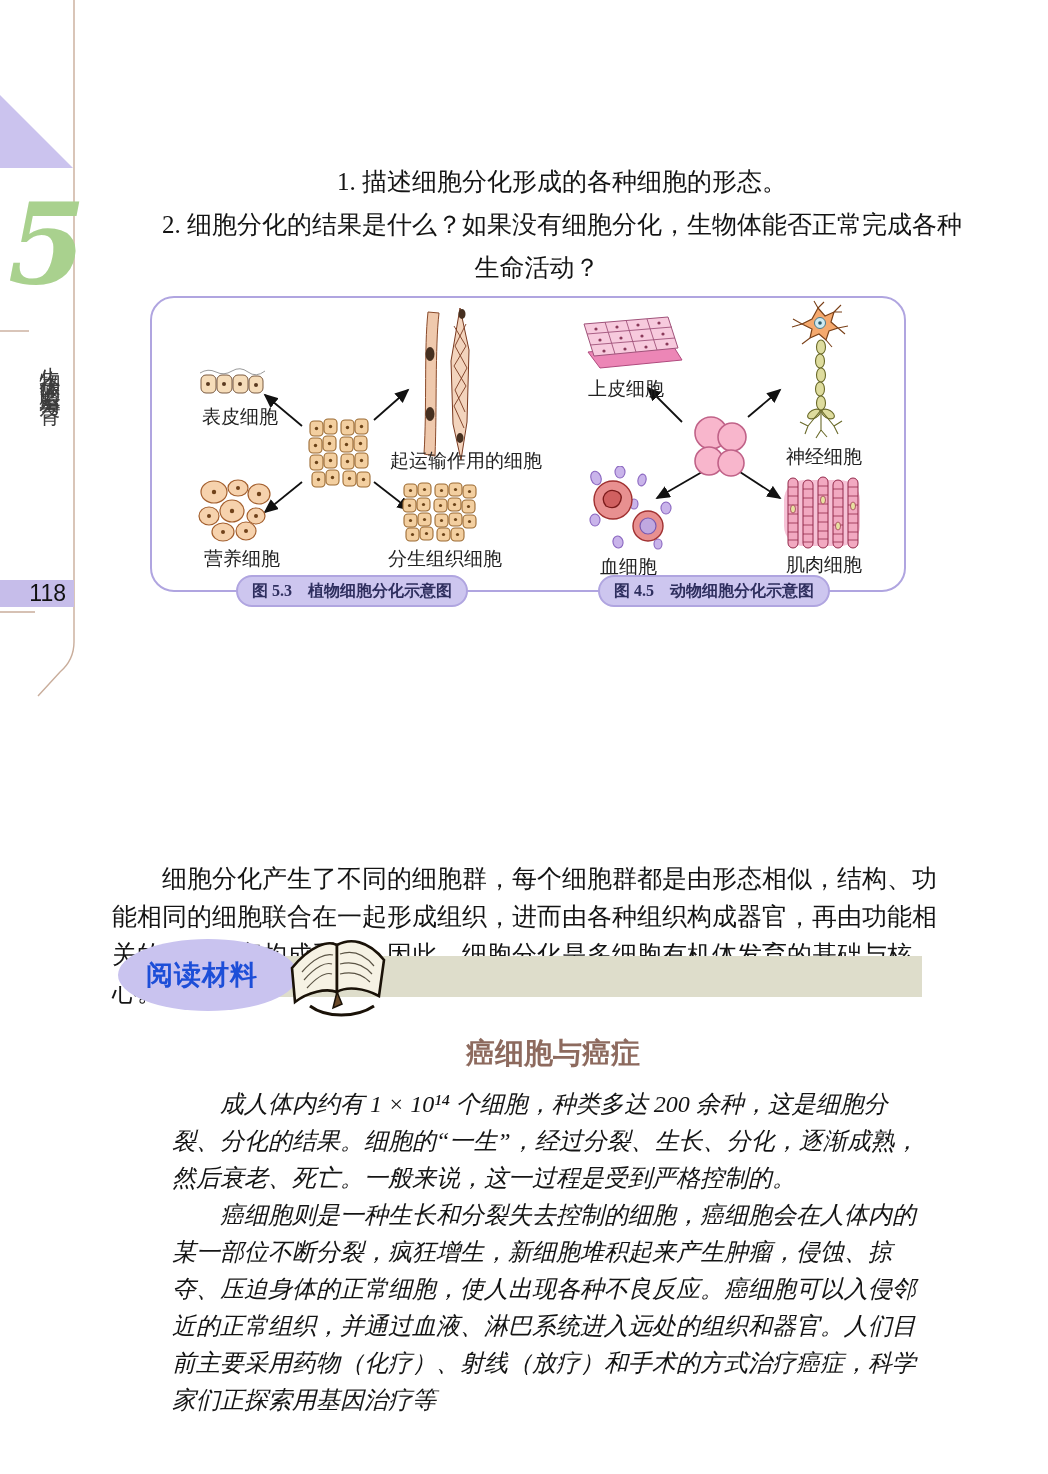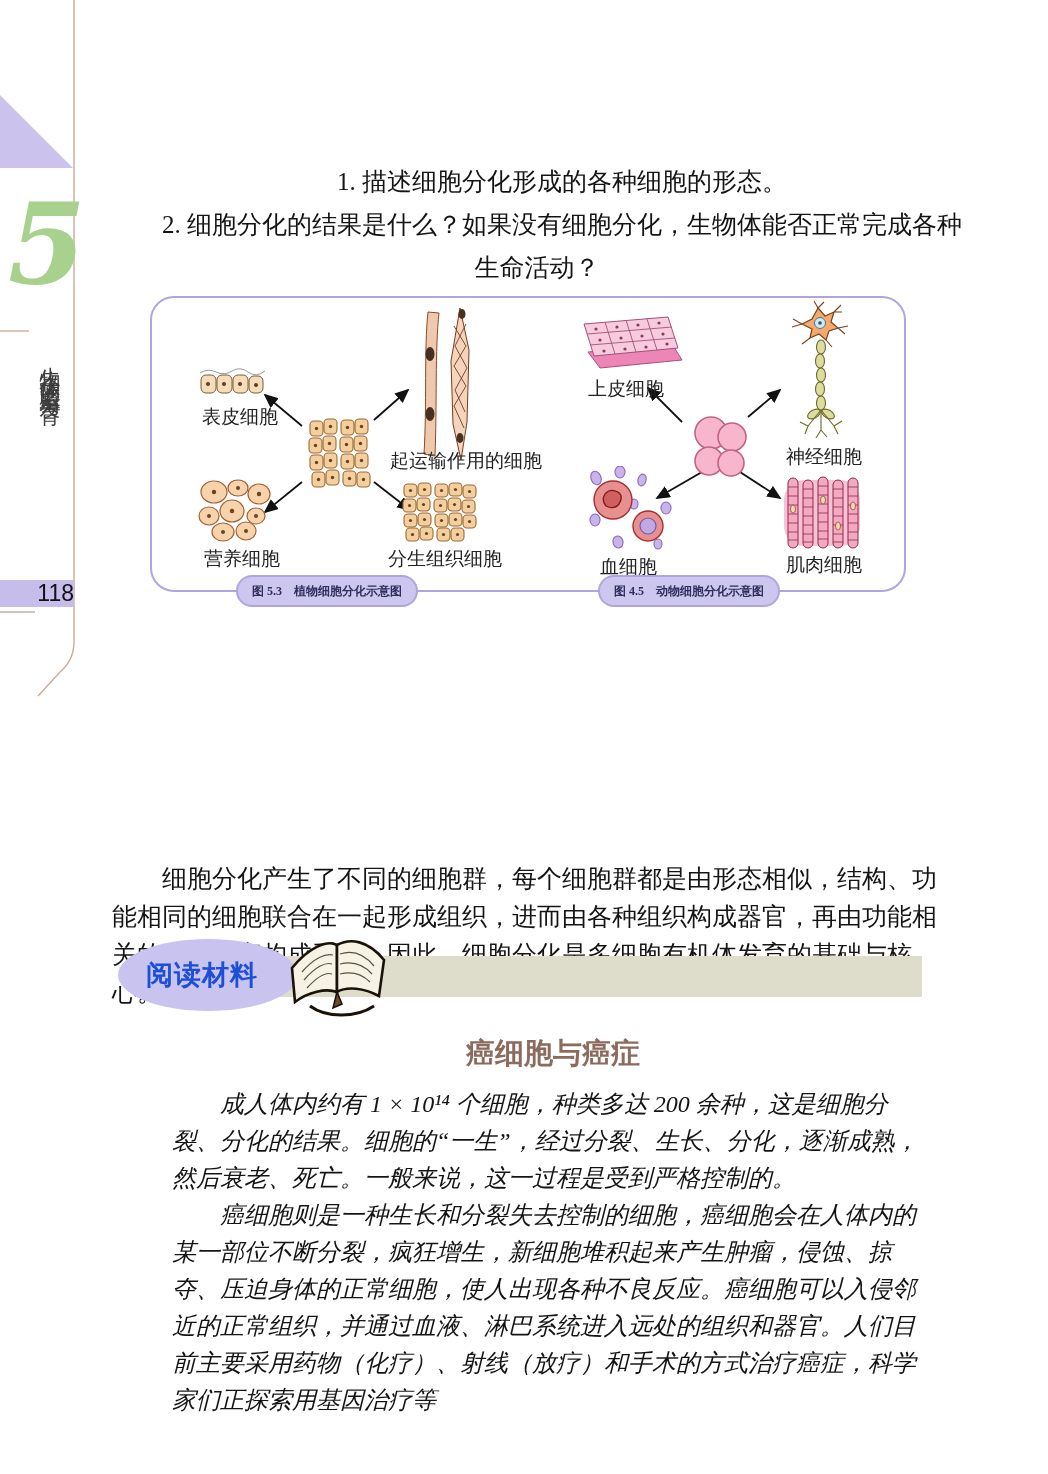--- a/index.html
+++ b/index.html
@@ -11,38 +11,38 @@
   .chapter-triangle { position:absolute; left:0; top:95px; width:0; height:0;
       border-bottom:73px solid #cbc3ee; border-right:73px solid transparent; }
   .chapter-number { position:absolute; left:8px; top:188px; width:62px; text-align:center;
       font-family:"DejaVu Serif",serif; font-style:italic; font-size:112px; line-height:1;
       color:#a9d18e; font-weight:bold; }
   .chapter-title-vertical { position:absolute; left:36px; top:350px; height:240px;
       writing-mode:vertical-rl; text-orientation:upright; font-size:21px; letter-spacing:4px;
       color:#3c3c3c; font-family:"Liberation Serif",serif; }
   .page-number-band { position:absolute; left:0; top:580px; width:74px; height:27px;
       background:#c6bdea; display:flex; align-items:center; justify-content:flex-end;
-      font-family:"Liberation Sans",sans-serif; font-size:23px; color:#111; }
+      padding-right:8px; font-family:"Liberation Sans",sans-serif; font-size:23px; color:#111; }
 
   
   .questions { position:absolute; left:112px; top:160px; width:850px; font-size:25px; line-height:43px; }
   .questions p { text-indent:2em;text-align:center; }
 
   
   .figure-box { position:absolute; left:150px; top:296px; width:756px; height:296px;
       border:2px solid #b0a5e0; border-radius:24px; }
   .panel { position:absolute; top:0; height:296px; }
   .panel-plant { left:0; width:378px; }
   .panel-animal { left:378px; width:376px; }
   .arrows-svg { position:absolute; left:0; top:0; width:100%; height:100%; }
   .illo { position:absolute; }
   .cell-label { position:absolute; font-size:19px; color:#222; white-space:nowrap; }
   .caption-pill { position:absolute; bottom:-17px; height:32px; background:#cdc6ef;
       border:2px solid #b0a5e0; border-radius:17px; display:flex; align-items:center;
-      justify-content:center; font-size:12px; font-weight:600; color:#2e2e5e;
+      justify-content:center; font-size:16px; font-weight:600; color:#2e2e5e;
       font-family:"Liberation Serif",serif; white-space:nowrap; padding:0 14px; }
   .caption-plant { left:84px; }
   .caption-animal { left:446px; }
 
   
   .definition-box { position:absolute; left:118px; top:658px; width:838px; height:116px;
       background:#d9f6ef; border-radius:16px; padding:16px 24px 0 20px;
       font-size:25px; line-height:43px; }
   .definition-box p { text-indent:2em; }
 

